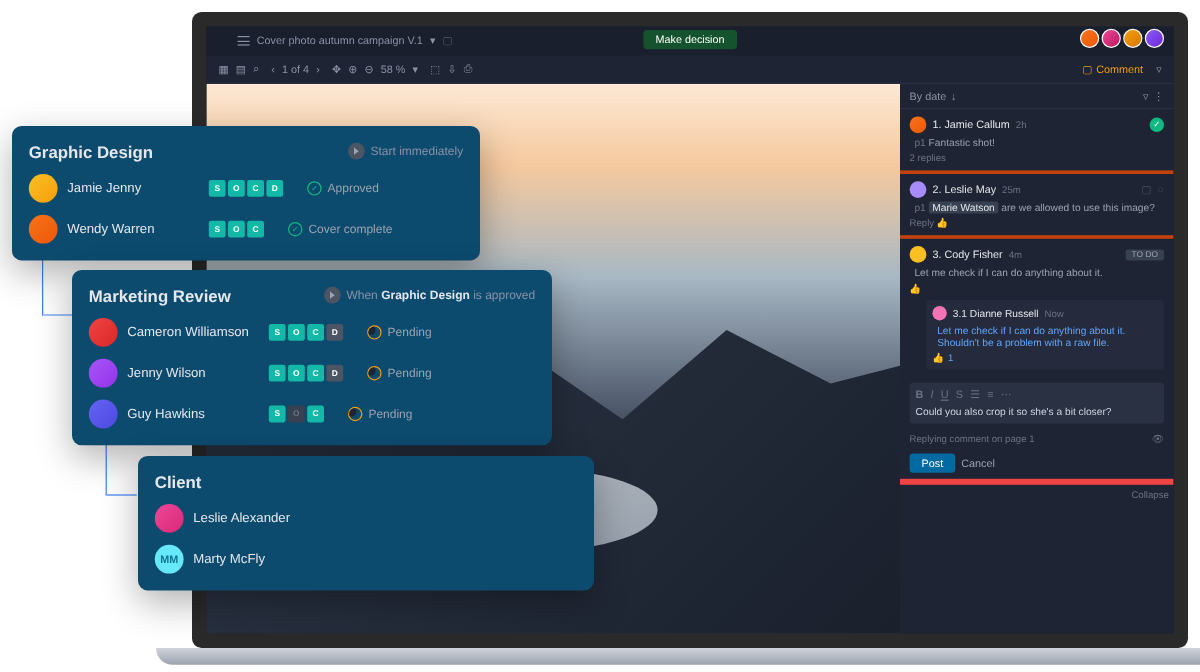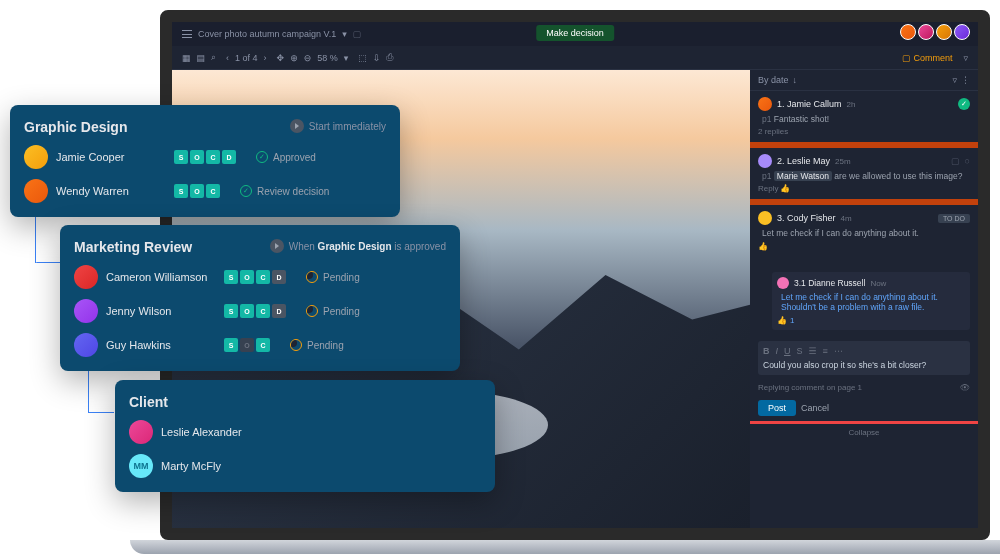--- a/index.html
+++ b/index.html
@@ -1,55 +1,55 @@
 <!DOCTYPE html>
 <html><head>
 <meta charset="utf-8">
 <style>
 *{margin:0;padding:0;box-sizing:border-box;font-family:-apple-system,BlinkMacSystemFont,"Segoe UI",sans-serif}
 body{background:#fff;width:1000px;height:560px;position:relative;overflow:hidden}
 .laptop{position:absolute;left:160px;top:10px;width:830px;height:530px;background:#1a1f2e;border-radius:8px;border:12px solid #2a2a2a;overflow:hidden}
-.titlebar{height:24px;background:#1a1f2e;display:flex;align-items:center;padding:0 10px;color:#8a92a6;font-size:9px;gap:6px}
+.titlebar{height:24px;background:#1a1f2e;display:flex;align-items:center;padding:0 26px;color:#8a92a6;font-size:9px;gap:6px}
 .titlebar .menu-icon{width:10px;height:8px;display:flex;flex-direction:column;justify-content:space-between}
 .titlebar .menu-icon span{height:1px;background:#8a92a6}
 .makebtn{position:absolute;left:50%;top:3px;transform:translateX(-50%);background:#14532d;color:#fff;font-size:9px;padding:3px 10px;border-radius:3px;border:none}
 .avatars-top{position:absolute;right:8px;top:2px;display:flex;gap:2px}
 .av{width:16px;height:16px;border-radius:50%;border:1.5px solid #fff}
 .av1{background:linear-gradient(135deg,#f97316,#ea580c)}
 .av2{background:linear-gradient(135deg,#ec4899,#be185d)}
 .av3{background:linear-gradient(135deg,#f59e0b,#d97706)}
 .av4{background:linear-gradient(135deg,#8b5cf6,#6d28d9)}
 .toolbar{height:24px;background:#1e2433;display:flex;align-items:center;padding:0 10px;gap:10px;color:#8a92a6;font-size:9px;border-bottom:1px solid #2a3142}
 .tb-group{display:flex;gap:6px;align-items:center}
 .comment-btn{margin-left:auto;color:#f59e0b;font-size:9px;display:flex;align-items:center;gap:3px}
 .main{display:flex;height:calc(100% - 48px)}
 .image-area{flex:1;background:linear-gradient(180deg,#fde8d4 0%,#f5c99e 15%,#a8b8c4 35%,#4a5568 60%,#2d3748 100%);position:relative}
 .mountain{position:absolute;bottom:0;left:0;right:0;height:65%;background:linear-gradient(135deg,#2d3748 0%,#1a202c 100%);clip-path:polygon(0 40%,15% 25%,30% 35%,45% 20%,60% 40%,75% 15%,90% 30%,100% 25%,100% 100%,0 100%)}
 .lake{position:absolute;bottom:15%;left:30%;width:35%;height:15%;background:linear-gradient(180deg,#e2e8f0,#cbd5e0);border-radius:50%;opacity:.7}
 .sidebar{width:228px;background:#1e2433;display:flex;flex-direction:column;font-size:9px;color:#8a92a6}
 .sort-row{padding:5px 8px;display:flex;align-items:center;gap:4px;border-bottom:1px solid #2a3142}
-.comment-item{padding:6px 8px;border-bottom:6px solid #c2410c}
+.comment-item{padding:6px 8px;border-bottom:3px solid #c2410c}
 .comment-head{display:flex;align-items:center;gap:5px;margin-bottom:3px}
 .comment-av{width:14px;height:14px;border-radius:50%}
 .comment-name{color:#e5e7eb;font-size:9px}
 .comment-time{color:#6b7280;font-size:8px}
 .comment-body{color:#9ca3af;font-size:8.5px;margin-left:4px}
 .comment-meta{color:#6b7280;font-size:8px;margin-top:3px}
 .check-icon{margin-left:auto;width:12px;height:12px;border-radius:50%;background:#10b981;display:flex;align-items:center;justify-content:center;color:#fff;font-size:7px}
 .todo-badge{margin-left:auto;background:#374151;color:#9ca3af;font-size:7px;padding:1px 5px;border-radius:2px}
-.nested{margin-left:14px;margin-top:21px;padding:5px;background:#252b3d;border-radius:3px}
+.nested{margin-left:14px;margin-top:5px;padding:5px;background:#252b3d;border-radius:3px}
 .like-row{display:flex;align-items:center;gap:3px;margin-top:4px;font-size:8px}
 .editor-box{margin:5px 8px;background:#2a3142;border-radius:3px;padding:5px}
 .editor-toolbar{display:flex;gap:6px;font-size:9px;color:#6b7280;margin-bottom:4px}
 .editor-text{color:#cbd5e0;font-size:8.5px}
 .reply-info{padding:3px 8px;font-size:8px;color:#6b7280;display:flex;align-items:flex-start}
 .btn-row{padding:5px 8px;display:flex;gap:5px}
 .post-btn{background:#0369a1;color:#fff;border:none;padding:3px 10px;font-size:9px;border-radius:3px}
 .cancel-btn{background:transparent;color:#9ca3af;border:none;font-size:9px}
-.collapse{text-align:center;padding:4px;font-size:8px;color:#6b7280;border-top:3px solid #ef4444}
+.collapse{text-align:right;padding:4px;font-size:8px;color:#6b7280;border-top:5px solid #ef4444}
 
 .card{position:absolute;background:#0c4a6e;border-radius:8px;padding:14px;box-shadow:0 10px 30px rgba(0,0,0,.3);color:#e5e7eb}
 .card-title{font-size:14px;font-weight:600;margin-bottom:2px}
 .card-sub{display:flex;align-items:center;gap:5px;color:#8a92a6;font-size:10px;position:absolute;right:14px;top:14px}
 .play-icon{width:14px;height:14px;border-radius:50%;background:#4b5563;display:flex;align-items:center;justify-content:center}
 .play-icon::after{content:"";border-left:4px solid #9ca3af;border-top:3px solid transparent;border-bottom:3px solid transparent;margin-left:1px}
 .member-row{display:flex;align-items:center;gap:8px;margin-top:10px}
 .member-av{width:24px;height:24px;border-radius:50%;flex-shrink:0}
 .member-name{font-size:11px;width:110px}
 .pills{display:flex;gap:2px}
@@ -221,21 +221,21 @@
 <div class="connector conn2"></div>
 
 <div class="card card1">
   <div class="card-title">Graphic Design</div>
   <div class="card-sub">
       <div class="play-icon"></div>
       <span>Start immediately</span>
     </div>
   <div class="member-row">
     <div class="member-av" style="background:linear-gradient(135deg,#fbbf24,#f59e0b)"></div>
-    <div class="member-name">Jamie Cooper</div>
+    <div class="member-name">Jamie Jenny</div>
     <div class="pills">
         <div class="pill pill-s">S</div>
         <div class="pill pill-o">O</div>
         <div class="pill pill-c">C</div>
         <div class="pill pill-s">D</div>
       </div>
     <div class="status">
         <div class="st-check">✓</div>
         <span>Approved</span>
       </div>
@@ -243,21 +243,21 @@
   <div class="member-row">
     <div class="member-av" style="background:linear-gradient(135deg,#f97316,#ea580c)"></div>
     <div class="member-name">Wendy Warren</div>
     <div class="pills">
         <div class="pill pill-s">S</div>
         <div class="pill pill-o">O</div>
         <div class="pill pill-c">C</div>
       </div>
     <div class="status">
         <div class="st-check">✓</div>
-        <span>Review decision</span>
+        <span>Cover complete</span>
       </div>
   </div>
 </div>
 
 <div class="card card2">
   <div class="card-title">Marketing Review</div>
   <div class="card-sub">
       <div class="play-icon"></div>
       <span><span>When </span><b style="color:#e5e7eb">Graphic Design</b><span> is approved</span></span>
     </div>

